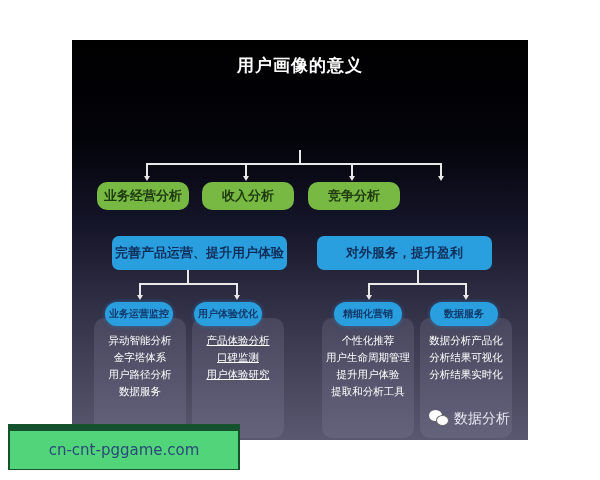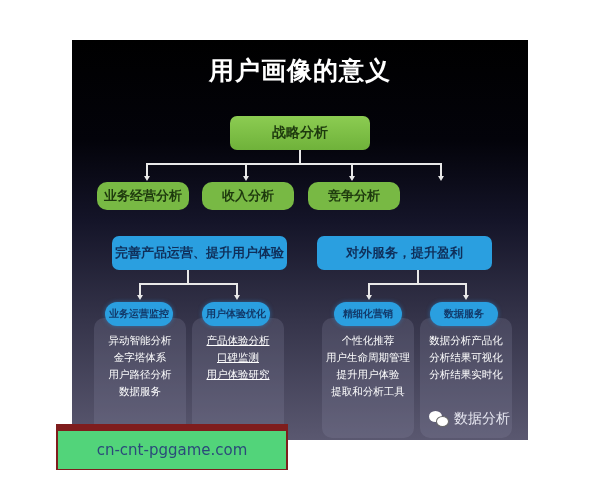--- a/index.html
+++ b/index.html
@@ -2,55 +2,52 @@
 <html><head>
 <meta charset="utf-8">
 <style>
   html, body { margin:0; padding:0; }
   body { width:600px; height:480px; background:#ffffff; position:relative; overflow:hidden;
          font-family:"DejaVu Sans", sans-serif; }
   .canvas { position:absolute; left:72px; top:40px; width:456px; height:400px;
             background: linear-gradient(180deg,#000000 0%,#03030a 25%,#141428 45%,#35344a 70%,#5a5870 100%);
             overflow:hidden; }
   .title { position:absolute; left:0; top:14px; width:100%; text-align:center; color:#ffffff;
-           font-size:25px; font-weight:bold; letter-spacing:1px; }
+           font-size:17px; font-weight:bold; letter-spacing:1px; }
   .green { position:absolute; background:#7cbf45; color:#1e3a0e; font-weight:bold;
            display:flex; align-items:center; justify-content:center; font-size:13px;border-radius:10px; }
   .root { left:158px; top:76px; width:140px; height:34px; border-radius:7px;
           background:linear-gradient(180deg,#8ccc52,#6fb23a); font-size:14px; }
   .l1 { top:142px; height:28px; width:92px; background:#78b944; }
   .blue { position:absolute; background:#2a9fe0; border-radius:7px; color:#0f2f5a;
           display:flex; align-items:center; justify-content:center; font-size:13px; font-weight:bold; }
   .mid { top:196px; height:34px; }
   .card { position:absolute; top:278px; height:120px; border-radius:10px;
           background:rgba(140,140,170,0.22); }
   .pill { position:absolute; top:262px; height:24px; border-radius:12px; background:#2a9fe0;
           color:#123a6a; font-size:10px; display:flex; align-items:center; justify-content:center; font-weight:bold;
           box-shadow:0 0 4px rgba(40,150,230,0.5); }
   .list { position:absolute; top:292px; color:#ffffff; font-size:10.5px; text-align:center; line-height:17px; }
   .line { position:absolute; background:#e8e8e8; }
   .arrow { position:absolute; width:0; height:0; border-left:3px solid transparent; border-right:3px solid transparent;
            border-top:5px solid #e8e8e8; }
-  .wm { position:absolute; right:18px; bottom:12px; color:#e6e6f0; font-size:14px; display:flex; align-items:center; gap:5px; }
+  .wm { position:absolute; right:18px; bottom:12px; color:#e6e6f0; font-size:14px; display:flex; align-items:flex-start; gap:5px; }
   .wechat { width:20px; height:16px; position:relative; }
   .wechat .b1 { position:absolute; left:0; top:0; width:13px; height:11px; border-radius:50%; background:#fff; }
   .wechat .b2 { position:absolute; left:7px; top:5px; width:13px; height:11px; border-radius:50%; background:#fff; border:1px solid #666; box-sizing:border-box; }
-  .watermark { position:absolute; left:8px; top:424px; width:232px; height:46px; background:#7f1d1d;margin-left:48px; }
+  .watermark { position:absolute; left:8px; top:424px; width:232px; height:46px; background:#14532d; }
   .watermark .inner { position:absolute; left:2px; top:7px; width:228px; height:38px; background:#52d47a;
            color:#2b4a7a; font-size:15px; display:flex; align-items:center; justify-content:center; }
 </style>
 </head>
 <body>
 
 <div class="canvas">
   <div class="title">用户画像的意义</div>
 
-  <div class="green root">
-      <span>战略分析</span>
-    </div>
 
   <div class="line" style="left:227px;top:110px;width:2px;height:14px;"></div>
   <div class="line" style="left:74px;top:123px;width:296px;height:2px;"></div>
   <div class="line" style="left:74px;top:123px;width:2px;height:13px;"></div>
   <div class="arrow" style="left:72px;top:136px;"></div>
   <div class="line" style="left:173px;top:123px;width:2px;height:13px;"></div>
   <div class="arrow" style="left:171px;top:136px;"></div>
   <div class="line" style="left:279px;top:123px;width:2px;height:13px;"></div>
   <div class="arrow" style="left:277px;top:136px;"></div>
   <div class="line" style="left:368px;top:123px;width:2px;height:13px;"></div>
@@ -86,21 +83,21 @@
   <div class="arrow" style="left:294px;top:255px;"></div>
   <div class="line" style="left:393px;top:243px;width:2px;height:12px;"></div>
   <div class="arrow" style="left:391px;top:255px;"></div>
 
   <div class="card" style="left:22px;width:92px;"></div>
   <div class="card" style="left:120px;width:92px;"></div>
   <div class="card" style="left:250px;width:92px;"></div>
   <div class="card" style="left:348px;width:92px;"></div>
 
   <div class="pill" style="left:33px;width:68px;">业务运营监控</div>
-  <div class="pill" style="left:130px;width:68px;font-family:Liberation Mono, monospace;">用户体验优化</div>
+  <div class="pill" style="left:122px;width:68px;font-family:Liberation Mono, monospace;">用户体验优化</div>
   <div class="pill" style="left:262px;width:68px;">精细化营销</div>
   <div class="pill" style="left:358px;width:68px;">数据服务</div>
 
   <div class="list" style="left:22px;width:92px;">
     <div>异动智能分析</div>
     <div>金字塔体系</div>
     <div>用户路径分析</div>
     <div>数据服务</div>
   </div>
   <div class="list" style="left:120px;width:92px;text-decoration:underline;">

